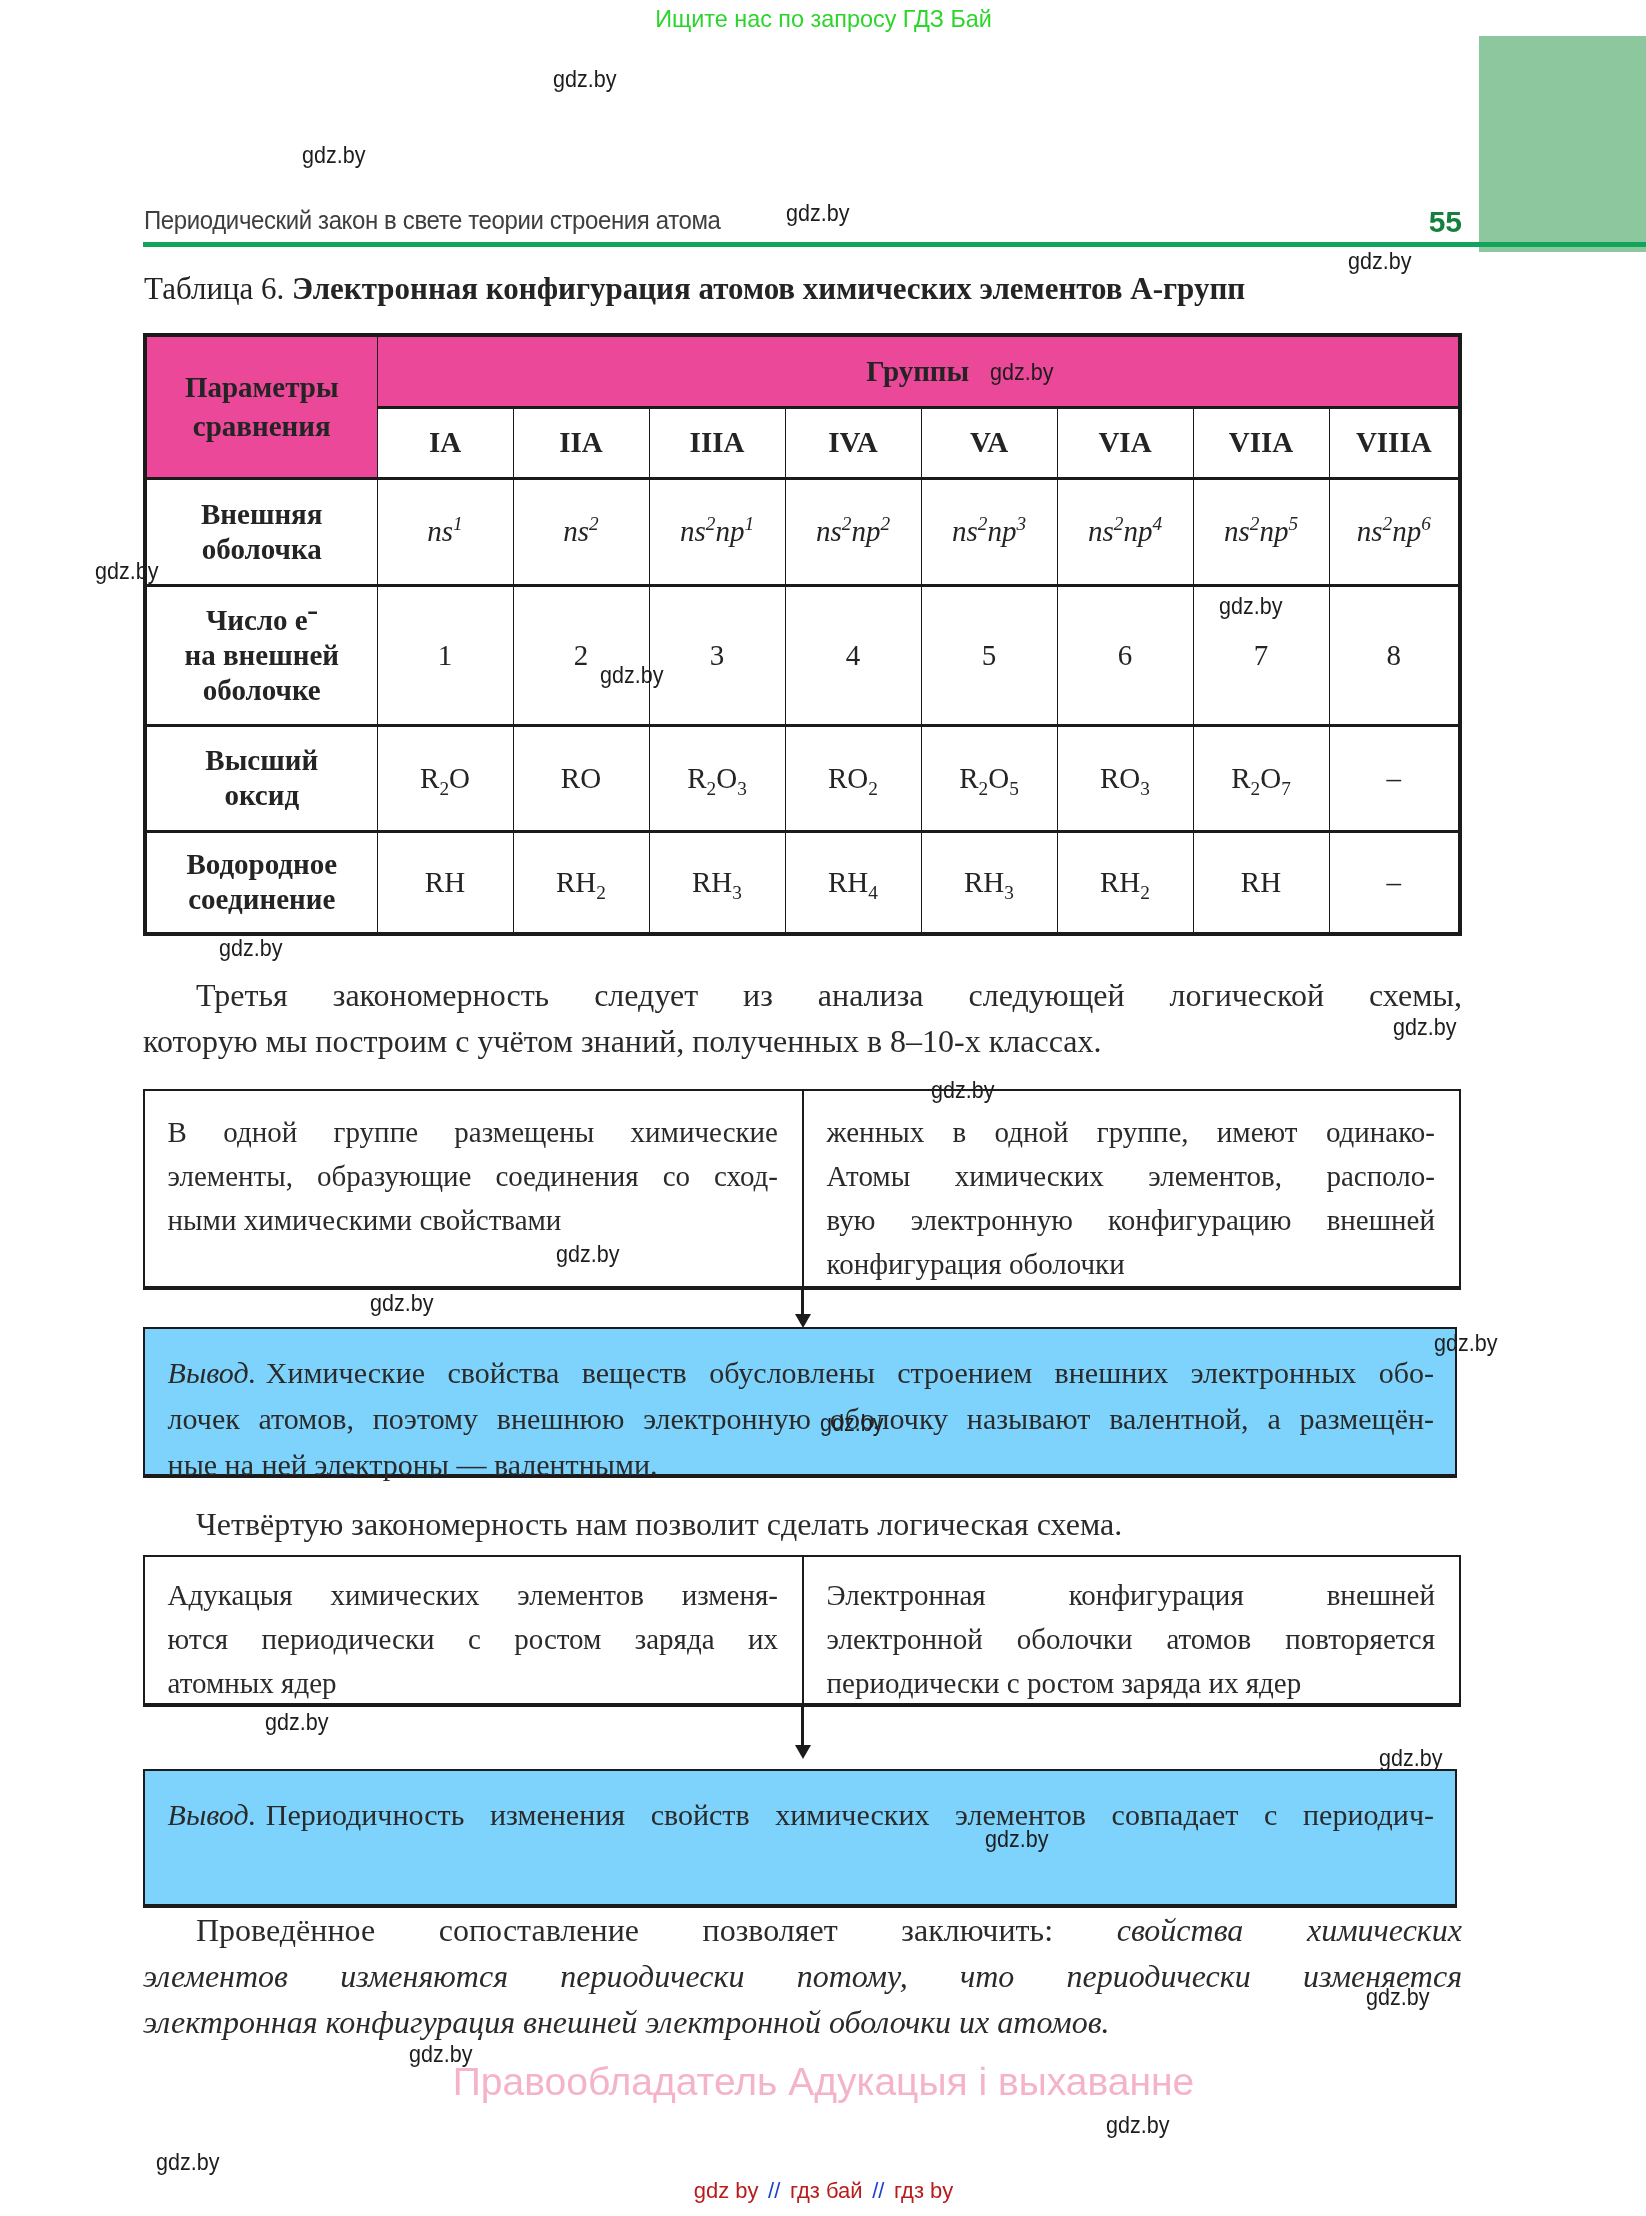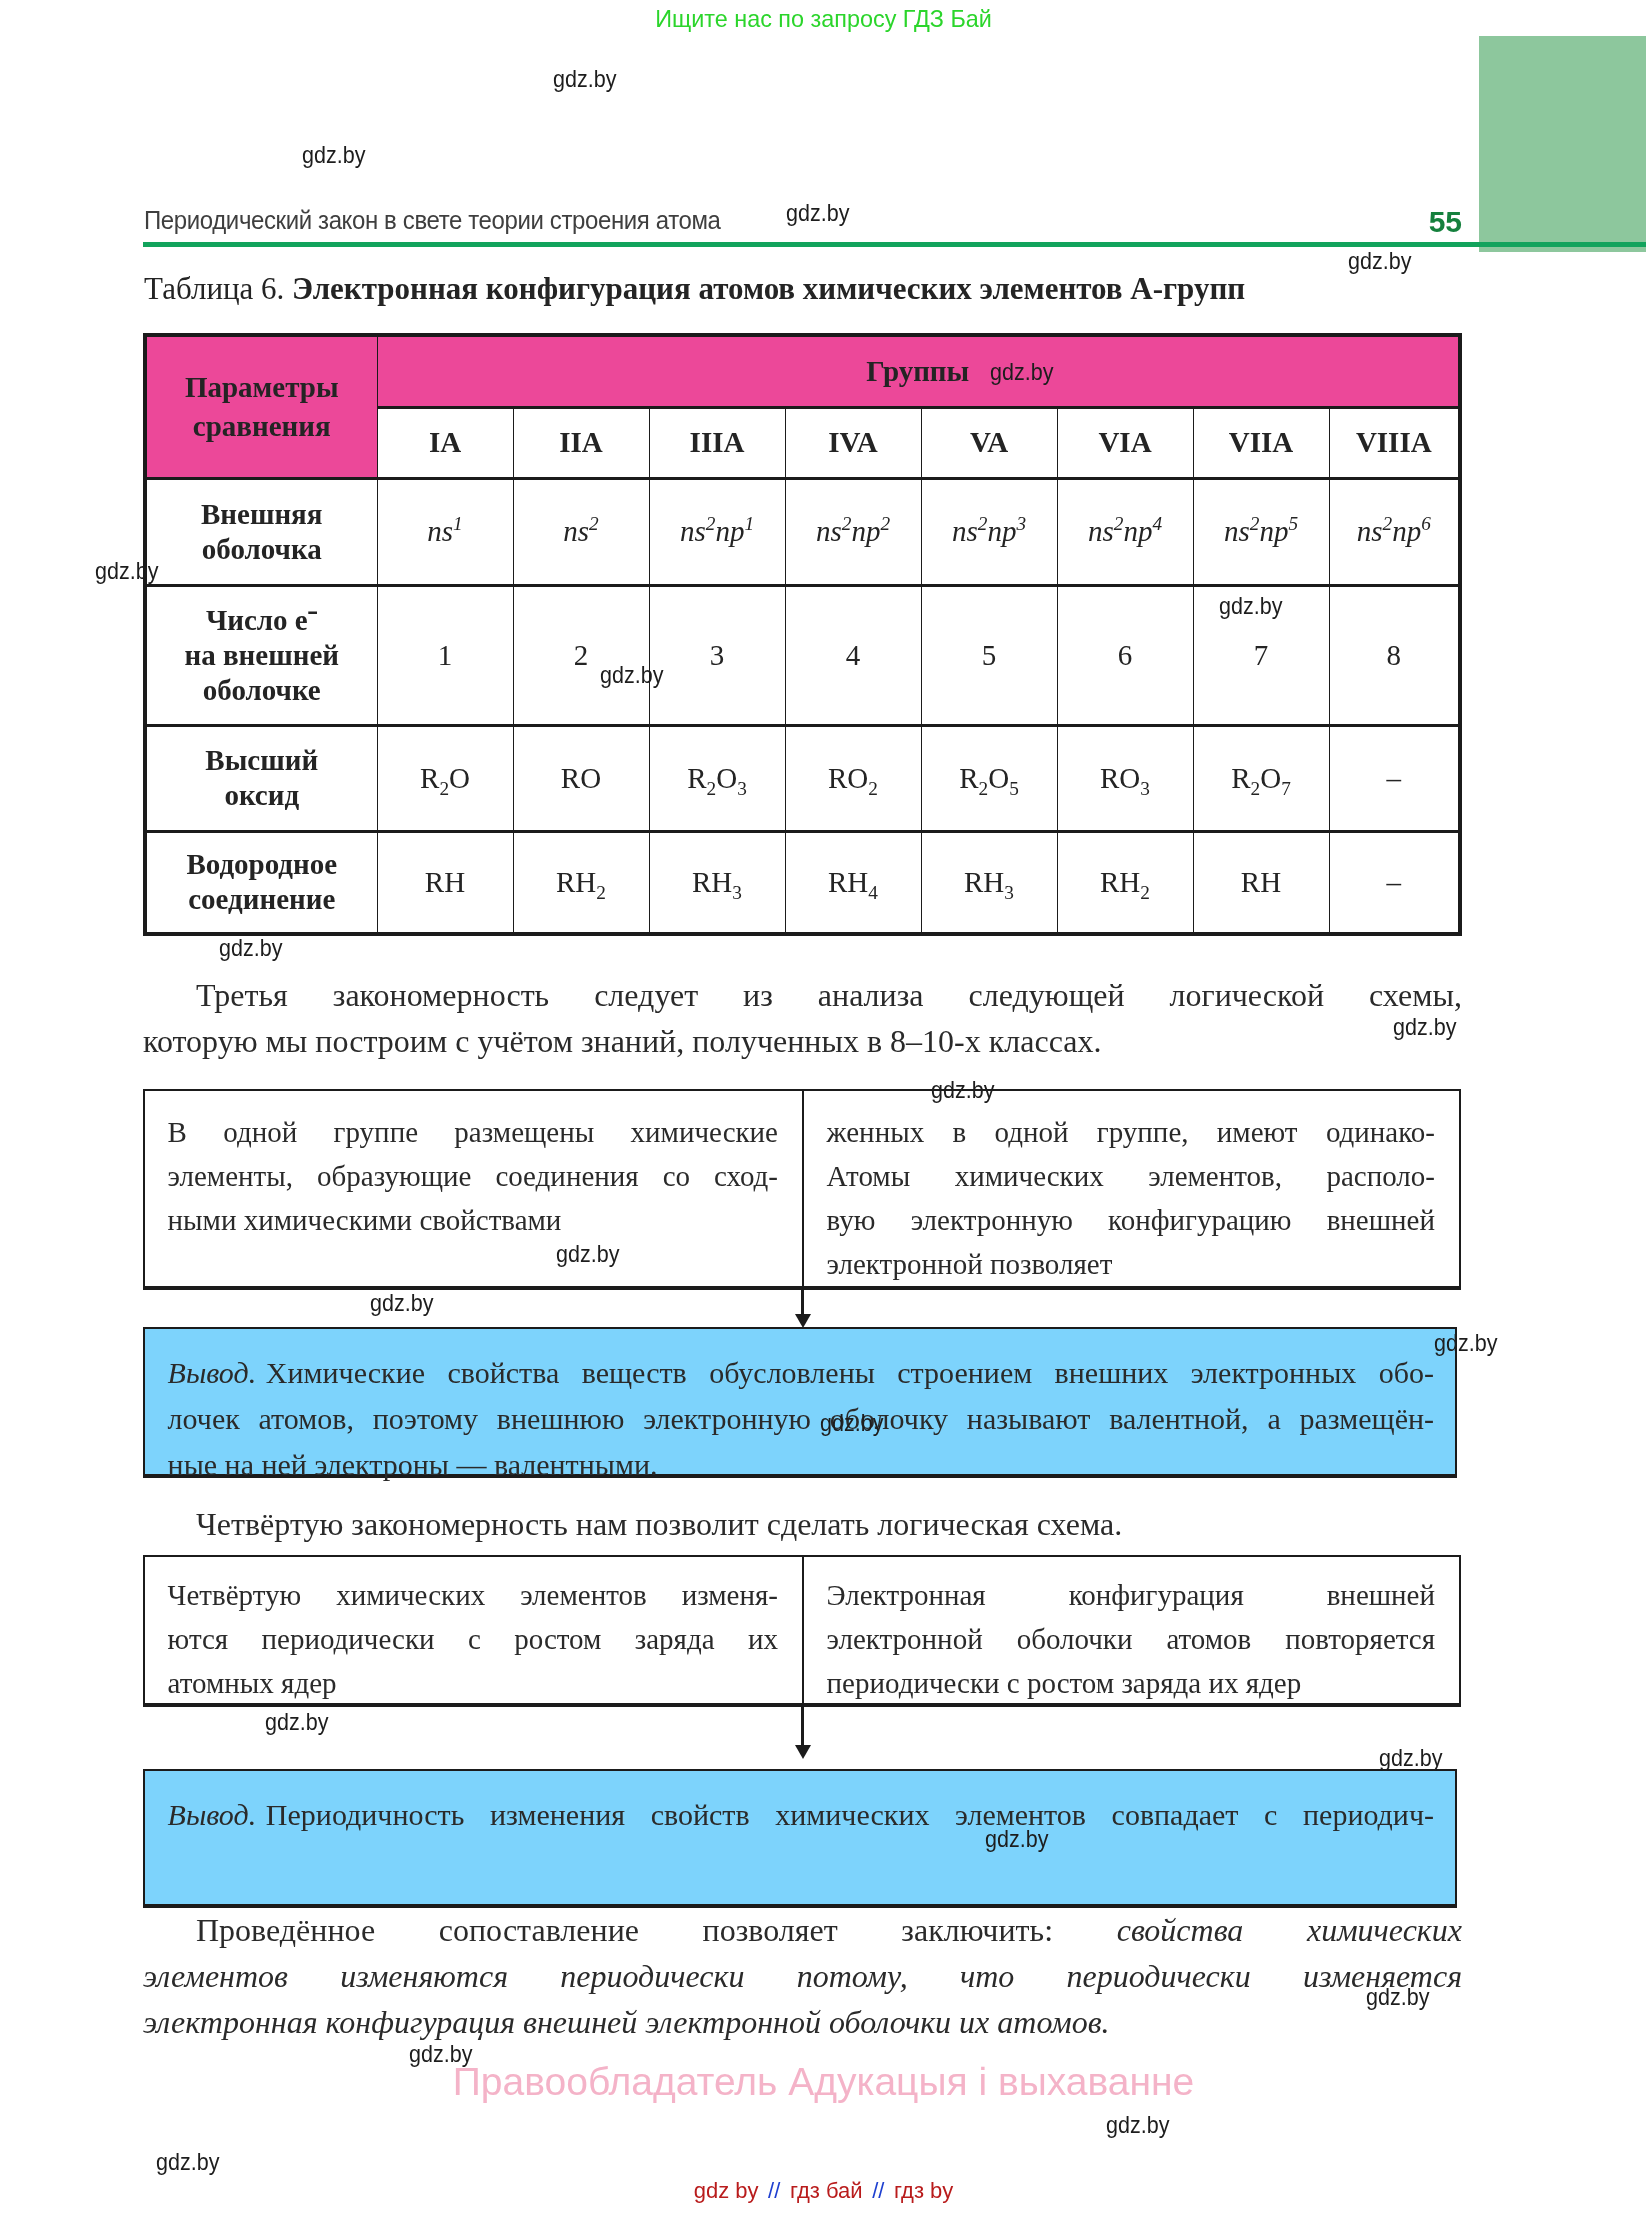--- a/index.html
+++ b/index.html
@@ -165,42 +165,42 @@
   <div class="scheme" style="top:1089px;height:195px">
     <div class="cell left">
       <div class="jline">В одной группе размещены химические</div>
       <div class="jline">элементы, образующие соединения со сход-</div>
       <div class="jline-end">ными химическими свойствами</div>
     </div>
     <div class="cell right">
       <div class="jline">женных в одной группе, имеют одинако-</div>
       <div class="jline">Атомы химических элементов, располо-</div>
       <div class="jline">вую электронную конфигурацию внешней</div>
-      <div class="jline-end">электронной позволяет</div>
+      <div class="jline-end">конфигурация оболочки</div>
     </div>
   </div>
 
   <div class="arrow" style="left:792px;top:1287px">
     <div class="shaft" style="height:26.6px"></div>
     <div class="head"></div>
   </div>
 
   <div class="conclusion" style="top:1327px;height:151px">
     <div class="jline"><span class="label">Вывод.</span><span>Химические свойства веществ обусловлены строением внешних электронных обо-</span></div>
     <div class="jline">лочек атомов, поэтому внешнюю электронную оболочку называют валентной, а размещён-</div>
     <div class="jline-end">ные на ней электроны — валентными.</div>
   </div>
 
   <div class="para" style="top:1501px">
     <div class="jline-end indent">Четвёртую закономерность нам позволит сделать логическая схема.</div>
   </div>
 
   <div class="scheme" style="top:1555px;height:146px">
     <div class="cell left" style="padding-top:16px">
-      <div class="jline">Четвёртую химических элементов изменя-</div>
+      <div class="jline">Адукацыя химических элементов изменя-</div>
       <div class="jline">ются периодически с ростом заряда их</div>
       <div class="jline-end">атомных ядер</div>
     </div>
     <div class="cell right" style="padding-top:16px">
       <div class="jline">Электронная конфигурация внешней</div>
       <div class="jline">электронной оболочки атомов повторяется</div>
       <div class="jline-end">периодически с ростом заряда их ядер</div>
     </div>
   </div>
 

